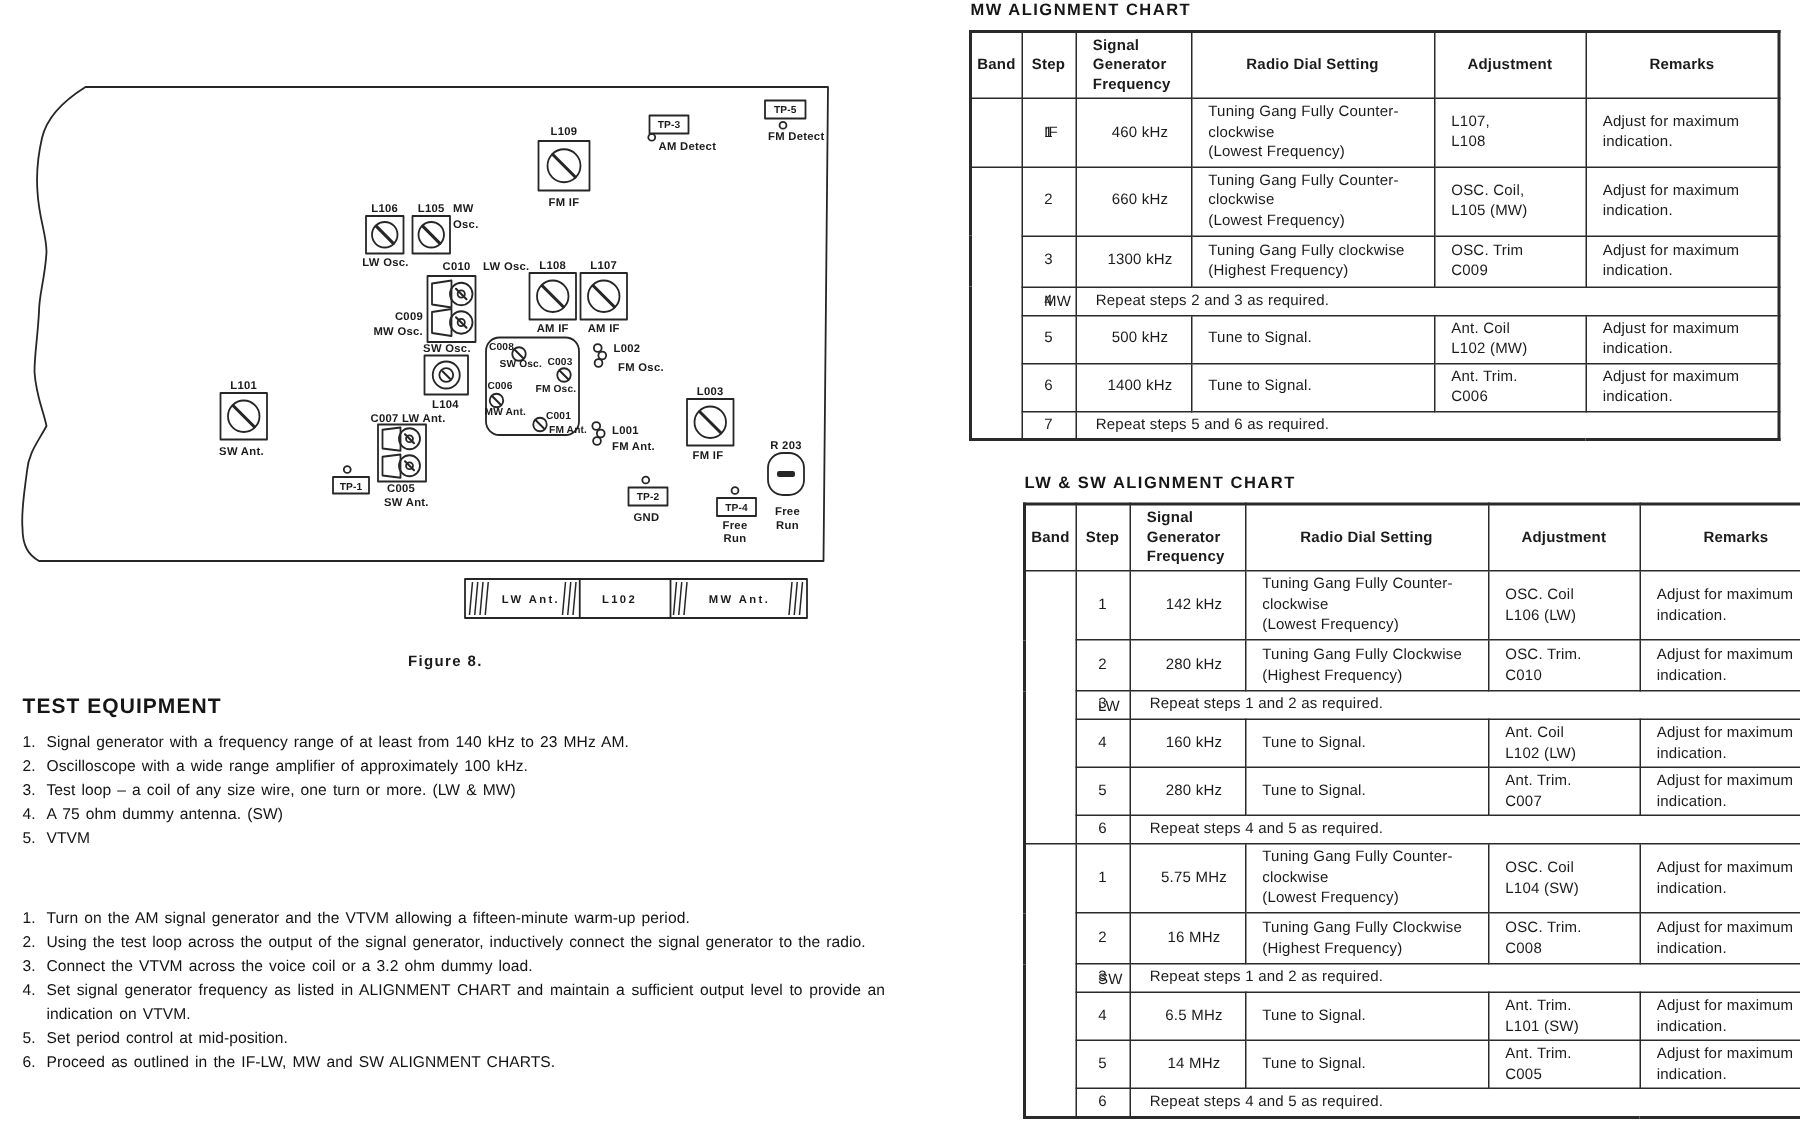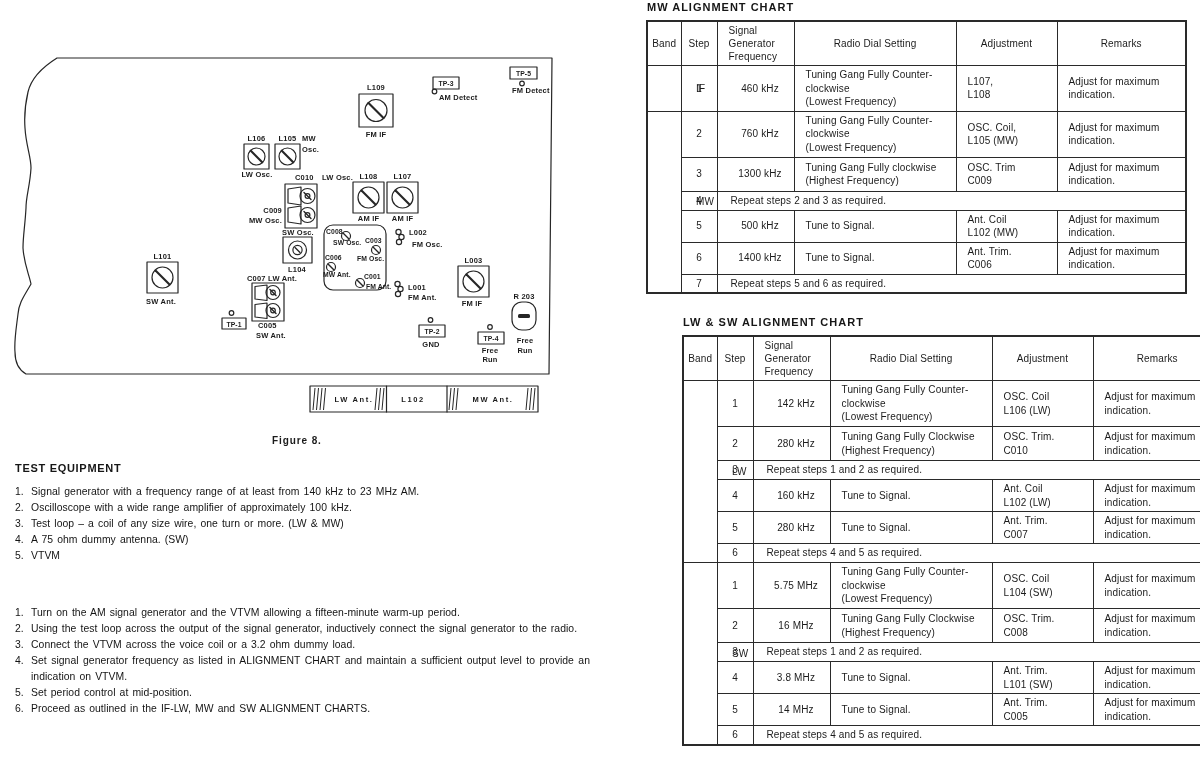--- a/index.html
+++ b/index.html
@@ -13,34 +13,34 @@
   #fig .hatch{stroke:#262626;stroke-width:1;}
   #fig text{font-family:"Liberation Sans",sans-serif;font-weight:bold;fill:#1b1b1b;}
   .fl{font-size:7.5px;letter-spacing:.2px;}
   .fs{font-size:6.8px;letter-spacing:.1px;}
   .barl{font-size:7.5px;letter-spacing:1.6px;}
   .cap{font-size:10px;letter-spacing:.9px;}
   
   .sec{position:absolute;left:15px;width:575px;}
   #sec-te{top:462px;}
   #sec-am{top:595px;}
-  .sec h2{font-size:11px;font-weight:bold;letter-spacing:.7px;margin:0;color:#161616;}
+  .sec h2{font-size:14px;font-weight:bold;letter-spacing:.7px;margin:0;color:#161616;}
   .items{margin-top:10px;}
   .li{display:flex;font-size:10.4px;line-height:16px;letter-spacing:.05px;word-spacing:1.1px;color:#141414;}
   .li .n{flex:0 0 16px;}
   .li .t{flex:1;text-align:justify;}
   
   .chart{position:absolute;left:646px;width:576px;}
   #chart-mw{top:1px;}
   #chart-lwsw{top:316px;margin-left:36px;}
   .chart h2{font-size:11px;font-weight:bold;letter-spacing:1px;margin:0 0 7px 1px;color:#161616;}
   .chart table{border-collapse:collapse;border:2px solid #2a2a2a;table-layout:fixed;width:539px;}
   .chart th,.chart td{border:1px solid #2a2a2a;font-size:10px;line-height:13.5px;
        letter-spacing:.15px;padding:2px 3px;vertical-align:middle;color:#1b1b1b;}
-  .chart th{font-weight:normal;text-align:center;line-height:13px;}
+  .chart th{font-weight:bold;text-align:center;line-height:13px;}
   .chart th.h-freq{text-align:left;padding-left:11px;}
   td.c{text-align:center;}
   td.l{text-align:left;padding-left:11px;white-space:pre-line;}
   td.freq{text-align:center;padding-left:12px;white-space:pre-line;}
   td.rep{text-align:left;padding-left:13px;}
   td.band{text-align:center;padding-left:48px;}
 </style>
 </head>
 <body>
 
@@ -336,21 +336,21 @@
 clockwise
 (Lowest Frequency)</td>
         <td class="l">L107,
 L108</td>
         <td class="l">Adjust for maximum
 indication.</td>
       </tr>
       <tr style="height:46px">
         <td class="band" rowspan="6">MW</td>
         <td class="c">2</td>
-        <td class="freq">760 kHz</td>
+        <td class="freq">660 kHz</td>
         <td class="l">Tuning Gang Fully Counter-
 clockwise
 (Lowest Frequency)</td>
         <td class="l">OSC. Coil,
 L105 (MW)</td>
         <td class="l">Adjust for maximum
 indication.</td>
       </tr>
       <tr style="height:34px">
         <td class="c">3</td>
@@ -481,21 +481,21 @@
 C008</td>
         <td class="l">Adjust for maximum
 indication.</td>
       </tr>
       <tr style="height:19px">
         <td class="c">3</td>
         <td class="rep" colspan="4">Repeat steps 1 and 2 as required.</td>
       </tr>
       <tr style="height:31px">
         <td class="c">4</td>
-        <td class="freq">3.8 MHz</td>
+        <td class="freq">6.5 MHz</td>
         <td class="l">Tune to Signal.</td>
         <td class="l">Ant. Trim.
 L101 (SW)</td>
         <td class="l">Adjust for maximum
 indication.</td>
       </tr>
       <tr style="height:31px">
         <td class="c">5</td>
         <td class="freq">14 MHz</td>
         <td class="l">Tune to Signal.</td>

